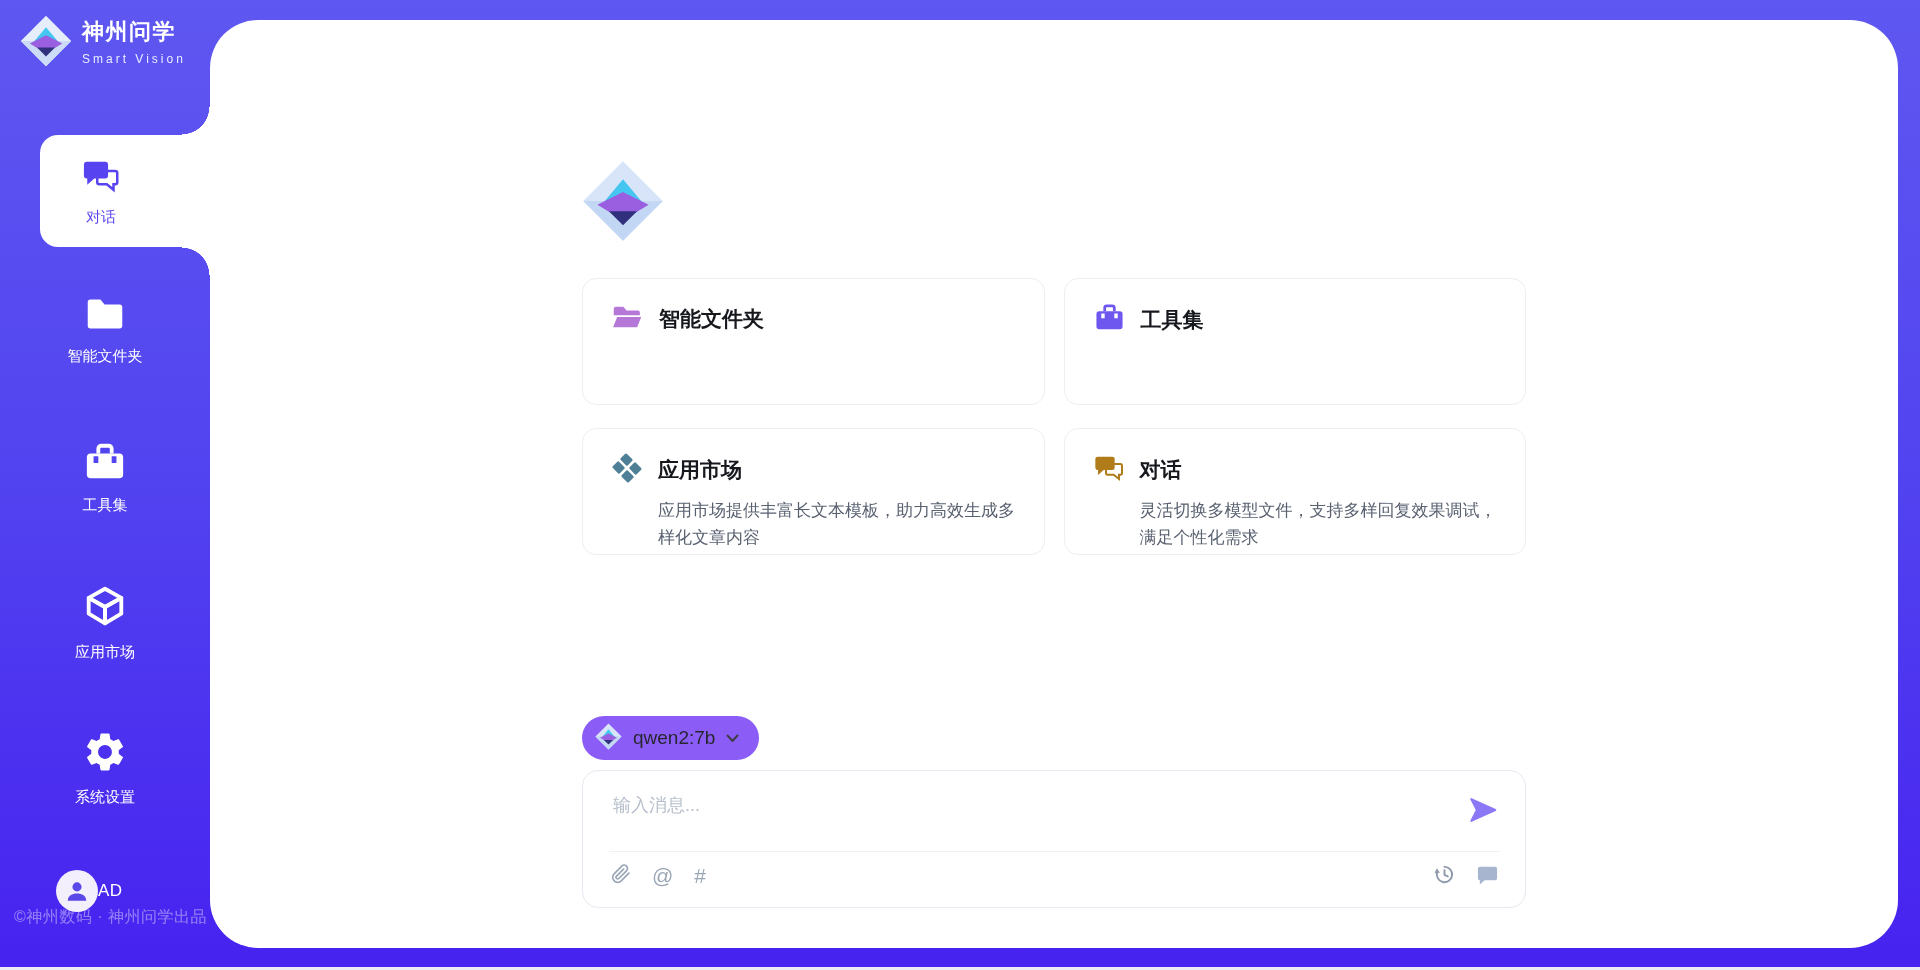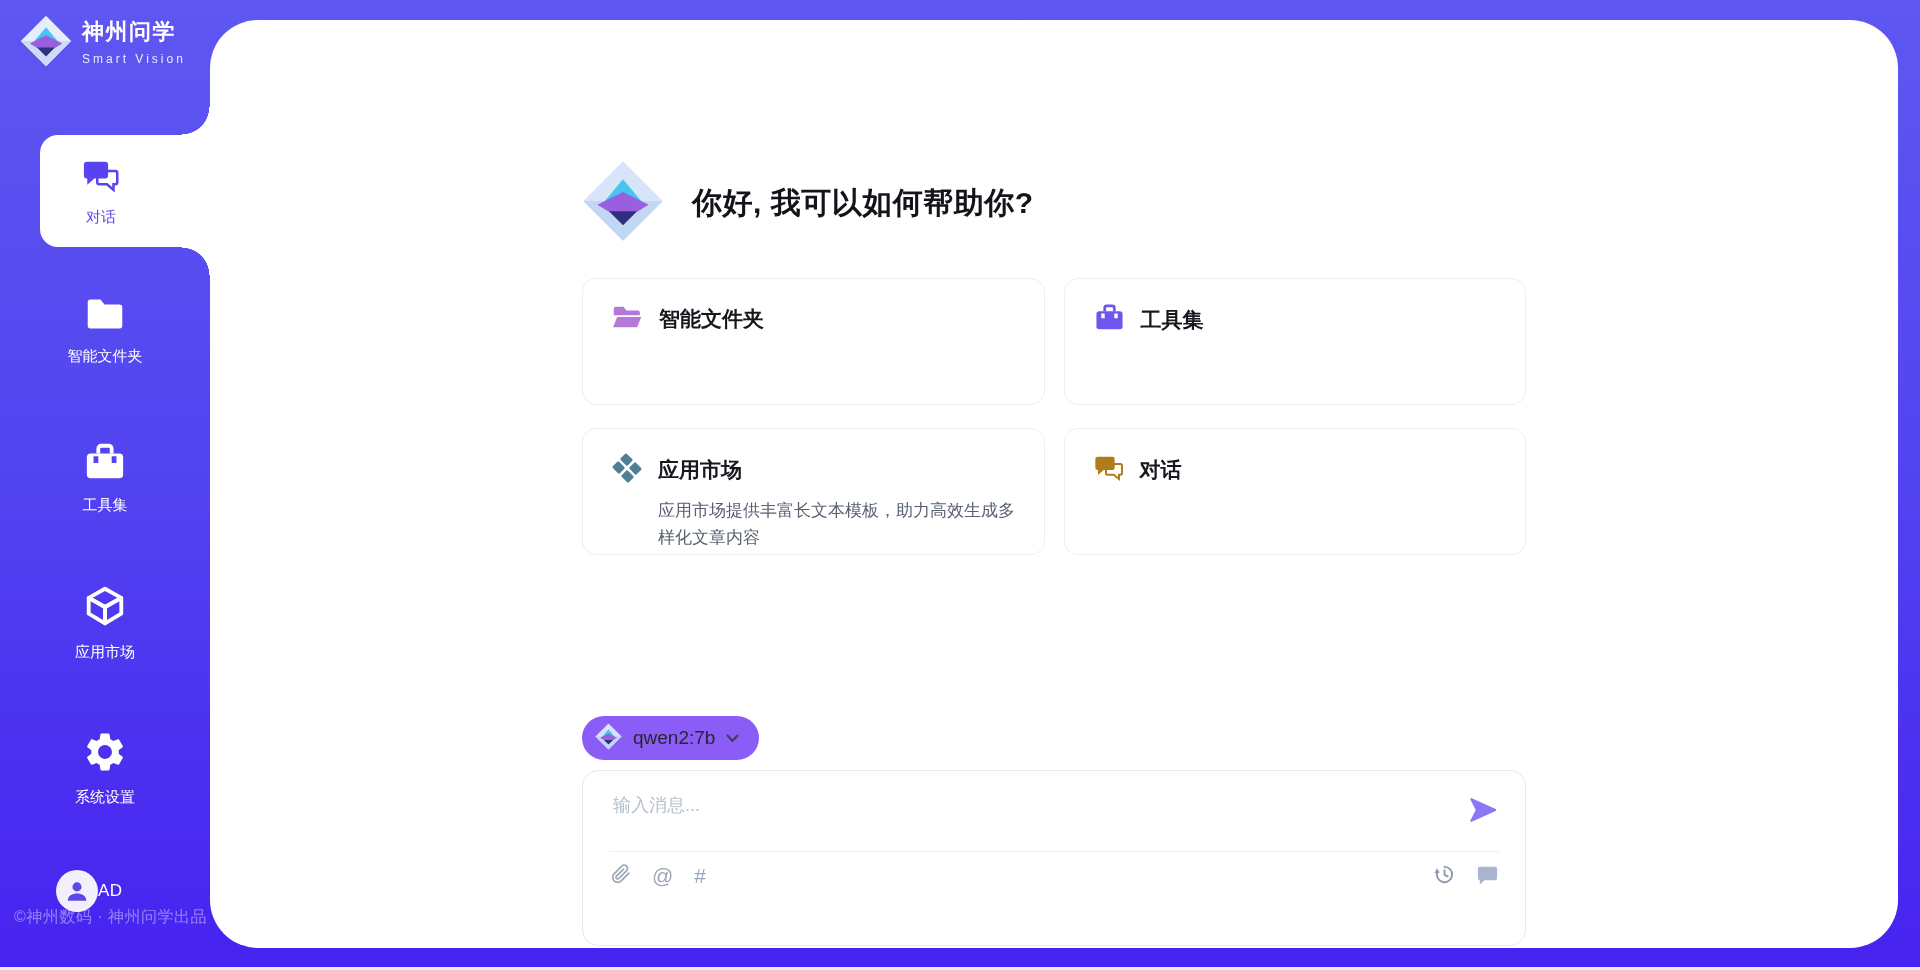--- a/index.html
+++ b/index.html
@@ -54,21 +54,21 @@
     border-radius:14px;padding:23px 28px;cursor:pointer;}
   .card-head{display:flex;align-items:center;gap:15px;}
   .card-title{font-size:21px;font-weight:700;color:#17181e;}
   .card-desc{margin:9px 0 0 47px;font-size:17px;color:#596170;line-height:27px;}
 
   .model-pill{position:absolute;top:696px;left:0;height:44px;border-radius:22px;
     background:#8b5cf6;display:inline-flex;align-items:center;gap:11px;
     padding:0 20px 0 13px;cursor:pointer;}
   .model-label{font-size:19px;color:#27272f;}
 
-  .composer{position:absolute;top:750px;left:0;width:944px;height:176px;box-sizing:border-box;
+  .composer{position:absolute;top:750px;left:0;width:944px;height:138px;box-sizing:border-box;
     background:#fff;border:1.5px solid #e7e9f1;border-radius:16px;}
   .composer textarea{position:absolute;left:28px;top:20px;width:810px;height:50px;border:none;
     outline:none;resize:none;background:transparent;font:18px "Liberation Sans","DejaVu Sans",sans-serif;
     color:#333;}
   .composer textarea::placeholder{color:#b6bfcb;}
   .send-btn{position:absolute;right:25px;top:23px;width:34px;height:34px;border:none;
     background:transparent;padding:0;cursor:pointer;}
   .composer-divider{position:absolute;left:26px;right:26px;top:80px;height:1px;background:#eef0f5;}
   .acts-left{position:absolute;left:28px;top:92px;display:flex;align-items:center;gap:21px;}
   .acts-right{position:absolute;right:26px;top:92px;display:flex;align-items:center;gap:20px;}
@@ -177,21 +177,20 @@
       <div class="greeting">
         <span>
           <svg width="82" height="82" viewBox="0 0 64 64">
             <polygon points="32,1 63,32 32,63 1,32" fill="#d8e5f8"></polygon>
             <polygon points="1,32 63,32 32,63" fill="#c2d7f3"></polygon>
             <polygon points="32,15 47,33 17,33" fill="#45c6f1"></polygon>
             <polygon points="32,25 52,35 32,47 12,35" fill="#9a5fe0"></polygon>
             <polygon points="21,40 43,40 32,51" fill="#31307c"></polygon>
           </svg>
         </span>
-        <h1>你好, 我可以如何帮助你?</h1>
       </div>
 
       <div class="cards">
 
         <div class="card">
           <div class="card-head">
             <span>
               <svg width="33" height="30" viewBox="0 0 48 42">
                 <path class="ic-folder" d="M4,9a3,3 0 0 1 3,-3h11l4.5,5.5H39a3,3 0 0 1 3,3v4H4z"></path>
                 <path class="ic-folder" d="M9,21h35l-6,15H3z"></path>
@@ -234,20 +233,21 @@
         <div class="card">
           <div class="card-head">
             <span>
               <svg width="32" height="32" viewBox="0 0 48 48">
                 <path class="ic-gold" d="M7,7h22a3.5,3.5 0 0 1 3.5,3.5v13a3.5,3.5 0 0 1 -3.5,3.5H16l-8.5,7.5V27H7a3.5,3.5 0 0 1 -3.5,-3.5v-13A3.5,3.5 0 0 1 7,7z"></path>
                 <path d="M22,18h19a2.5,2.5 0 0 1 2.5,2.5v11a2.5,2.5 0 0 1 -2.5,2.5h-2v6.5L31,34H22a2.5,2.5 0 0 1 -2.5,-2.5v-11A2.5,2.5 0 0 1 22,18z" fill="none" stroke="#b07c1a" stroke-width="3"></path>
               </svg>
             </span>
             <span class="card-title">对话</span>
           </div>
+          <div class="card-desc">灵活切换多模型文件，支持多样回复效果调试，满足个性化需求</div>
         </div>
       </div>
 
       <div class="model-pill">
         <span>
           <svg width="27" height="27" viewBox="0 0 64 64">
             <polygon points="32,1 63,32 32,63 1,32" fill="#d8e5f8"></polygon>
             <polygon points="1,32 63,32 32,63" fill="#c2d7f3"></polygon>
             <polygon points="32,15 47,33 17,33" fill="#45c6f1"></polygon>
             <polygon points="32,25 52,35 32,47 12,35" fill="#9a5fe0"></polygon>

